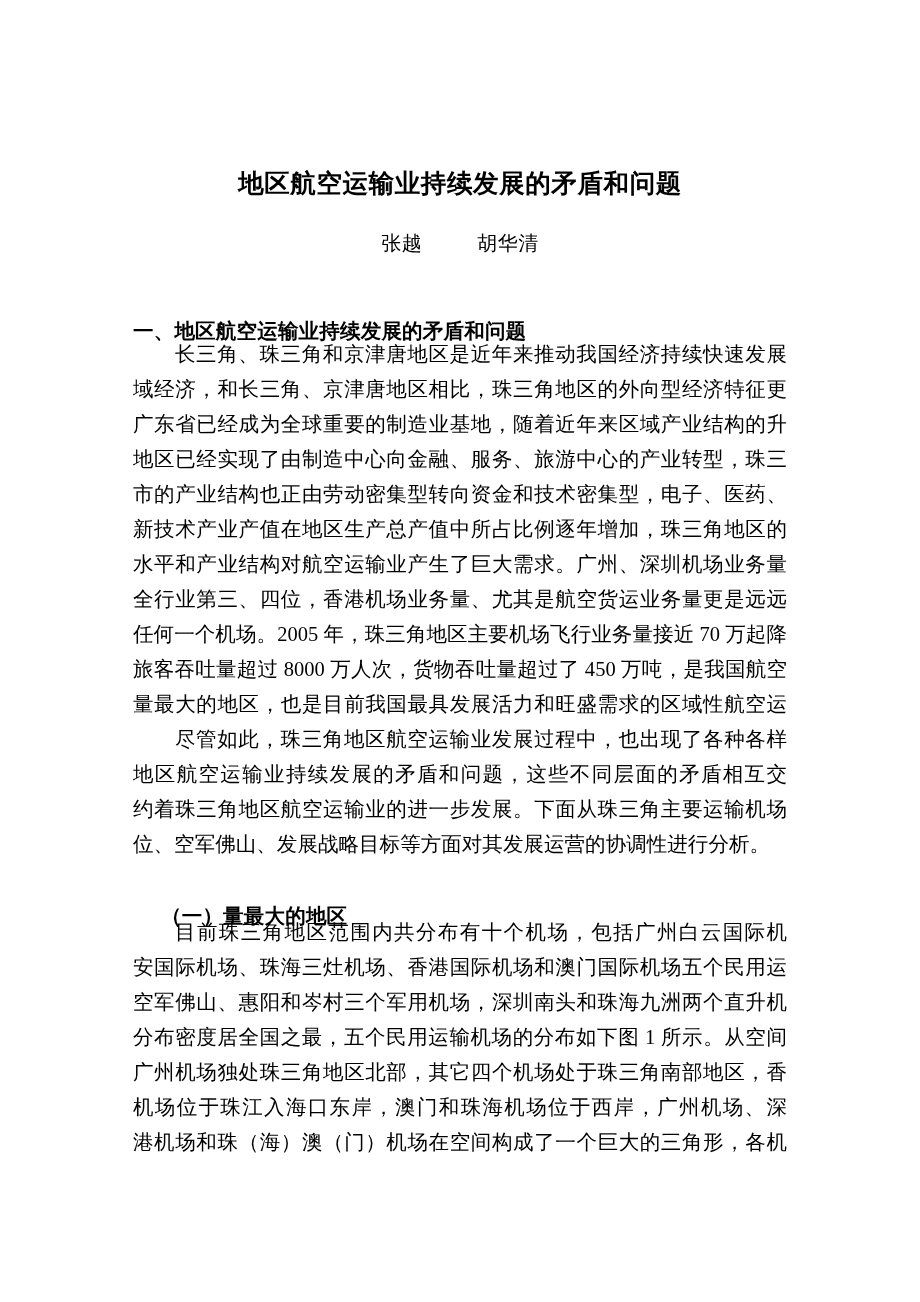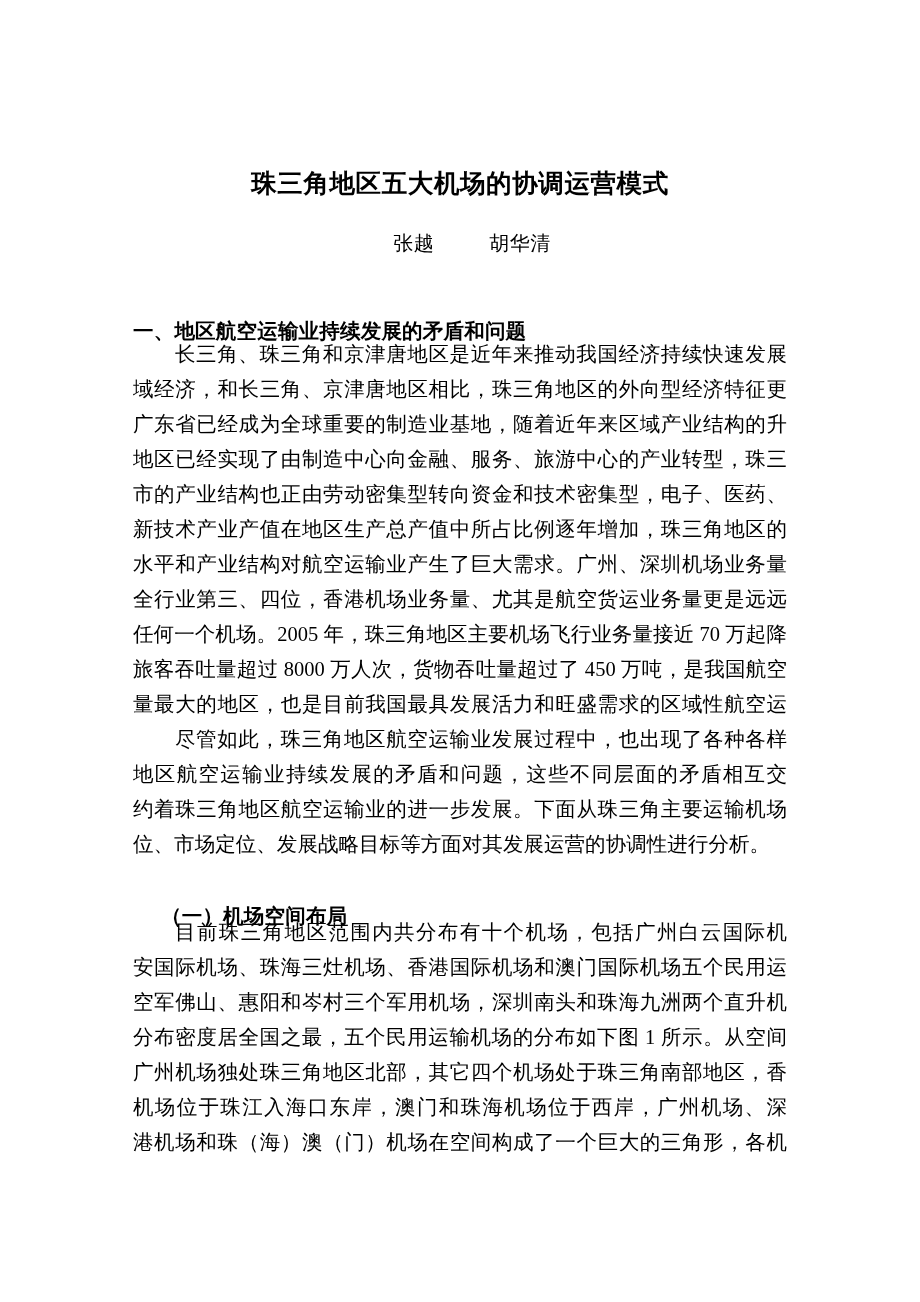--- a/index.html
+++ b/index.html
@@ -45,21 +45,21 @@
     line-height: 34px;
     position: absolute;
     left: 0;
     top: 166px;
     width: 654px;
     white-space: nowrap;
   }
 
   .authors {
     position: absolute;
-    left: 12px;
+    left: 0;
     top: 229px;
     width: 654px;
     text-align: center;
     font-size: 20px;
     line-height: 28px;
     letter-spacing: 0.5px;
   }
   .authors .gap {
     display: inline-block;
     width: 44px;
@@ -121,21 +121,21 @@
     text-align-last: left;
     white-space: nowrap;
   }
 </style>
 </head>
 <body>
 
 <div class="page">
   <div class="content">
 
-    <h1 class="doc-title">珠三角地区五大机场的协调运营模式</h1>
+    <h1 class="doc-title">地区航空运输业持续发展的矛盾和问题</h1>
 
     <div class="authors">
       <span>张越</span>
       <span class="gap"></span>
       <span>胡华清</span>
     </div>
 
     <h2 class="section-heading">一、地区航空运输业持续发展的矛盾和问题</h2>
 
     <div class="para-block" style="top:337px;">
@@ -149,24 +149,24 @@
       <div class="line just">全行业第三、四位，香港机场业务量、尤其是航空货运业务量更是远远超过国内</div>
       <div class="line just">任何一个机场。2005 年，珠三角地区主要机场飞行业务量接近 70 万起降架次，</div>
       <div class="line just">旅客吞吐量超过 8000 万人次，货物吞吐量超过了 450 万吨，是我国航空客货运</div>
       <div class="line just">量最大的地区，也是目前我国最具发展活力和旺盛需求的区域性航空运输市场。</div>
     </div>
 
     <div class="para-block" style="top:722px;">
       <div class="line indent just">尽管如此，珠三角地区航空运输业发展过程中，也出现了各种各样不符合该</div>
       <div class="line just">地区航空运输业持续发展的矛盾和问题，这些不同层面的矛盾相互交错，共同制</div>
       <div class="line just">约着珠三角地区航空运输业的进一步发展。下面从珠三角主要运输机场的空间区</div>
-      <div class="line last">位、市场定位、发展战略目标等方面对其发展运营的协调性进行分析。</div>
+      <div class="line last">位、空军佛山、发展战略目标等方面对其发展运营的协调性进行分析。</div>
     </div>
 
-    <h3 class="subsection-heading">（一）机场空间布局</h3>
+    <h3 class="subsection-heading">（一）量最大的地区</h3>
 
     <div class="para-block" style="top:915px;">
       <div class="line indent just">目前珠三角地区范围内共分布有十个机场，包括广州白云国际机场、深圳宝</div>
       <div class="line just">安国际机场、珠海三灶机场、香港国际机场和澳门国际机场五个民用运输机场，</div>
       <div class="line just">空军佛山、惠阳和岑村三个军用机场，深圳南头和珠海九洲两个直升机场，机场</div>
       <div class="line just">分布密度居全国之最，五个民用运输机场的分布如下图 1 所示。从空间区位来看，</div>
       <div class="line just">广州机场独处珠三角地区北部，其它四个机场处于珠三角南部地区，香港和深圳</div>
       <div class="line just">机场位于珠江入海口东岸，澳门和珠海机场位于西岸，广州机场、深（圳）（香）</div>
       <div class="line just">港机场和珠（海）澳（门）机场在空间构成了一个巨大的三角形，各机场相互之</div>
     </div>

